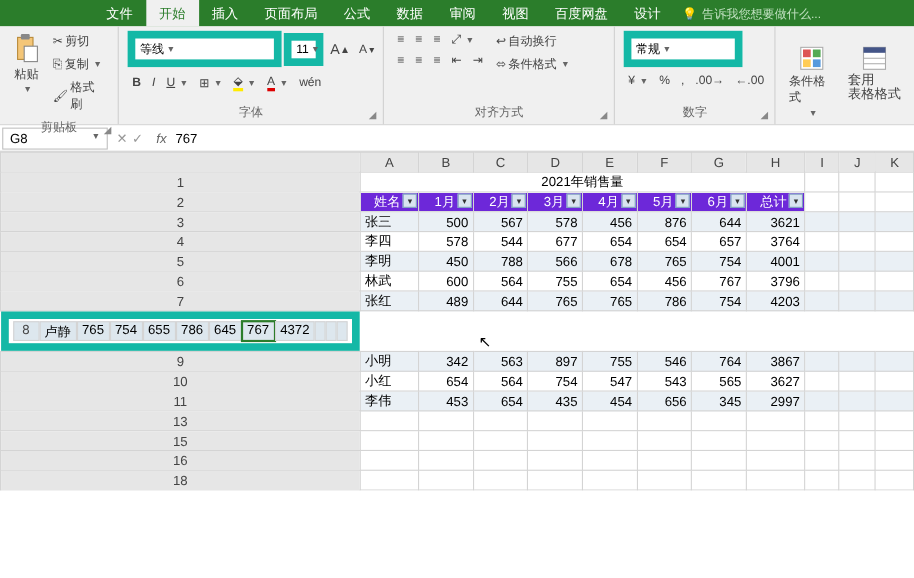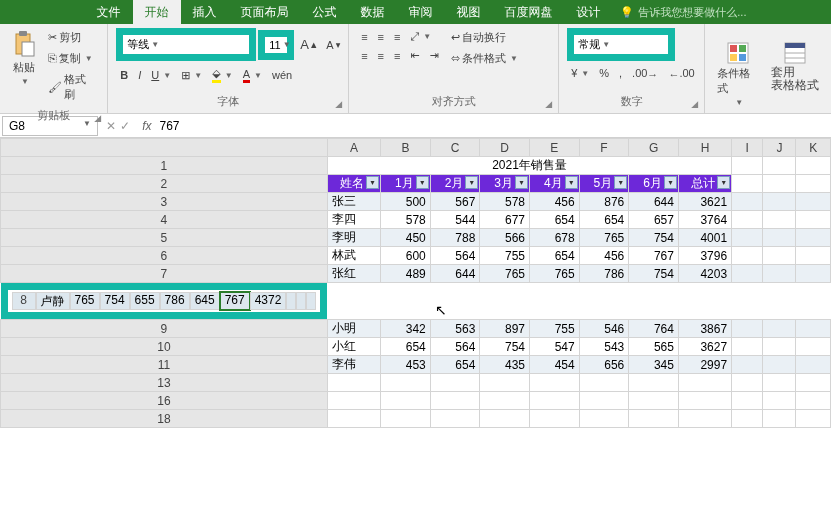--- a/index.html
+++ b/index.html
@@ -410,20 +410,34 @@
           <td class=""></td>
           <td class=""></td>
           <td class=""></td>
           <td class=""></td>
           <td class=""></td>
           <td class=""></td>
           <td class=""></td>
           <td class=""></td>
         </tr>
         <tr>
+          <th class="rowh">15</th>
+          <td class=""></td>
+          <td class=""></td>
+          <td class=""></td>
+          <td class=""></td>
+          <td class=""></td>
+          <td class=""></td>
+          <td class=""></td>
+          <td class=""></td>
+          <td class=""></td>
+          <td class=""></td>
+          <td class=""></td>
+        </tr>
+        <tr>
           <th class="rowh">16</th>
           <td class=""></td>
           <td class=""></td>
           <td class=""></td>
           <td class=""></td>
           <td class=""></td>
           <td class=""></td>
           <td class=""></td>
           <td class=""></td>
           <td class=""></td>

